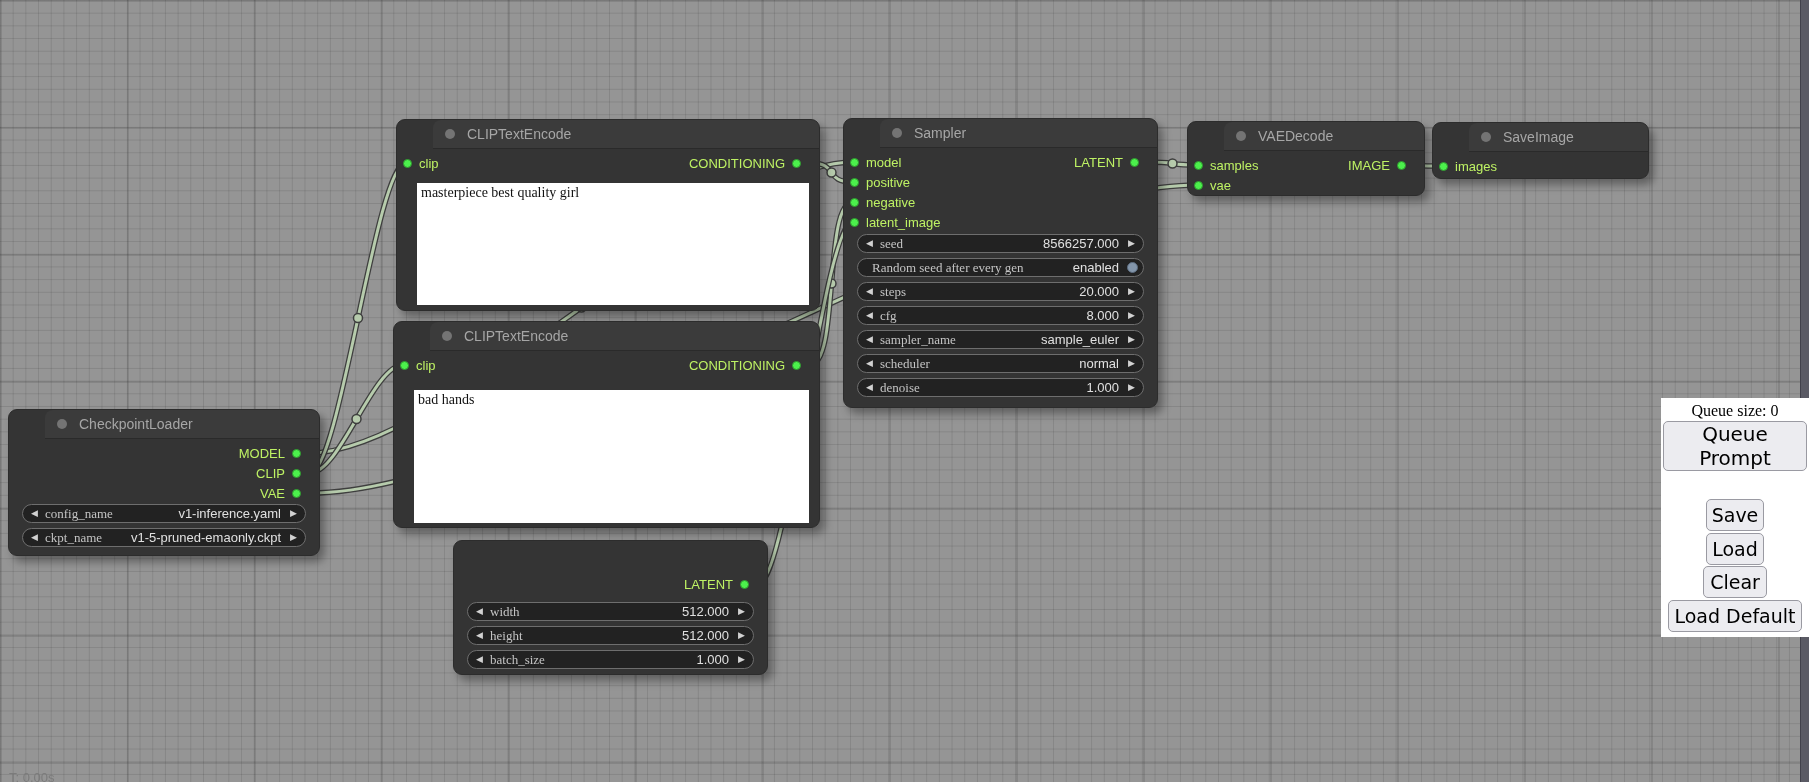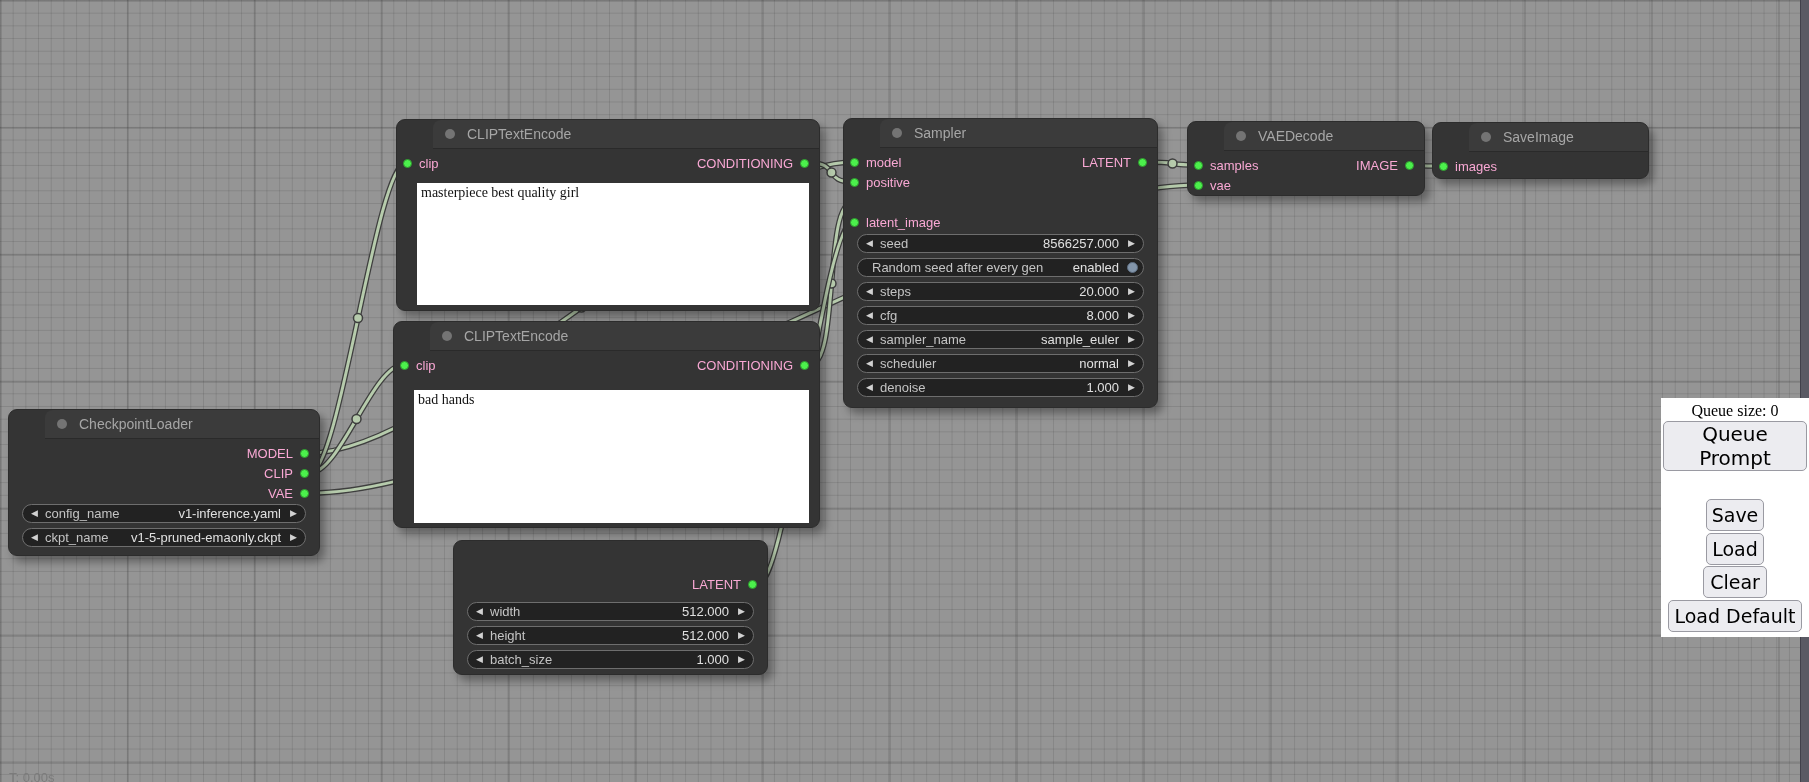--- a/index.html
+++ b/index.html
@@ -23,34 +23,34 @@
     position:absolute;z-index:2;background:#343434;border:1px solid #2c2c2c;
     border-radius:9px;box-shadow:5px 6px 9px rgba(0,0,0,0.35);
     box-sizing:border-box;
   }
   .ntitle{
     position:absolute;left:0;top:0;right:0;height:28px;background:#3b3b3b;
     border-radius:8px 8px 0 0;border-bottom:1px solid #2a2a2a;margin-left:36px;
   }
   .tdot{position:absolute;left:12px;top:9px;width:10px;height:10px;border-radius:50%;background:#747474;}
   .tlabel{position:absolute;left:34px;top:0;line-height:28px;font-size:14px;color:#a6a6a6;white-space:nowrap;}
-  .port{position:absolute;left:0;right:4px;height:20px;line-height:20px;font-size:13px;color:#f9a8d4;}
+  .port{position:absolute;left:0;right:12px;height:20px;line-height:20px;font-size:13px;color:#bef264;}
   .pdot{position:absolute;left:6px;top:5px;width:9px;height:9px;border-radius:50%;
         background:#4cf04c;border:1px solid #2f9a2f;box-sizing:border-box;}
   .port.out .pdot{left:auto;right:6px;}
   .plabel{position:absolute;left:22px;white-space:nowrap;}
   .port.out .plabel{left:auto;right:22px;}
   .widget{
     position:absolute;left:13px;right:13px;height:19px;background:#222222;
     border:1px solid #6e6e6e;border-radius:10px;box-sizing:border-box;
     font-size:13px;line-height:17px;color:#c4c4c4;
   }
   .warrow{position:absolute;top:0;font-size:9px;color:#d2d2d2;line-height:17px;}
   .warrow.l{left:8px;} .warrow.r{right:8px;}
-  .wlabel{position:absolute;left:22px;white-space:nowrap;}
+  .wlabel{position:absolute;left:22px;white-space:nowrap;font-family:Liberation Serif, serif;}
   .widget.toggle .wlabel{left:14px;}
   .wvalue{position:absolute;right:24px;color:#e0e0e0;white-space:nowrap;}
   .wtoggledot{position:absolute;right:5px;top:3px;width:11px;height:11px;border-radius:50%;
         background:#8396ab;border:1px solid #5d6d80;box-sizing:border-box;}
   .ntext{
     position:absolute;left:20px;right:10px;background:#ffffff;border:none;resize:none;
     font-family:"Liberation Serif",serif;font-size:14px;color:#111;padding:2px 4px;
     box-sizing:border-box;outline:none;
   }
 
@@ -174,20 +174,24 @@
         <div class="tlabel">Sampler</div>
       </div>
       <div class="port in" style="top: 34px;">
         <div class="pdot"></div>
         <div class="plabel">model</div>
       </div>
       <div class="port in" style="top: 54px;">
         <div class="pdot"></div>
         <div class="plabel">positive</div>
       </div>
+      <div class="port in" style="top: 74px;">
+        <div class="pdot"></div>
+        <div class="plabel">negative</div>
+      </div>
       <div class="port in" style="top: 94px;">
         <div class="pdot"></div>
         <div class="plabel">latent_image</div>
       </div>
       <div class="port out" style="top: 34px;">
         <div class="plabel">LATENT</div>
         <div class="pdot"></div>
       </div>
       <div class="widget" style="top: 115px;">
         <div class="warrow l">◀</div>

